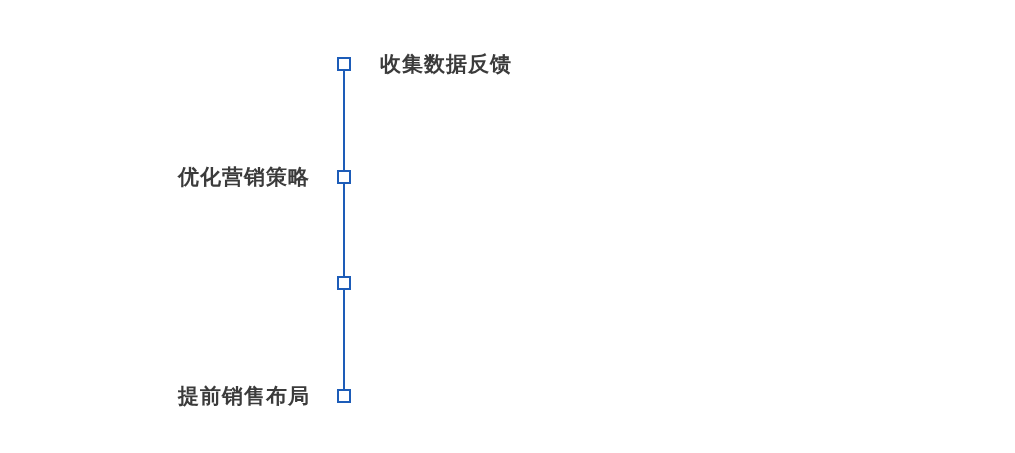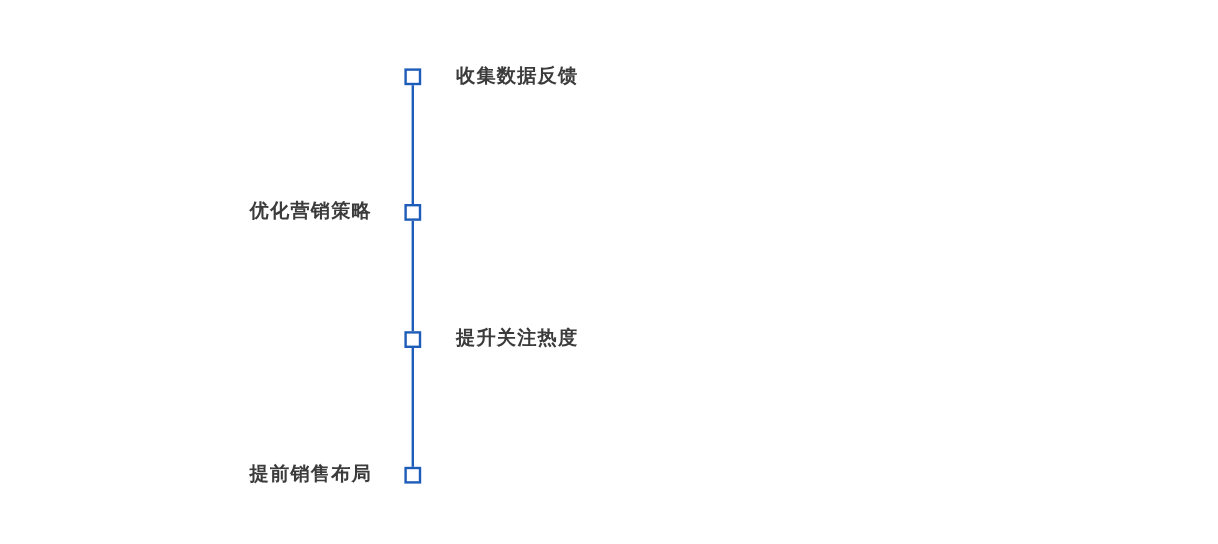--- a/index.html
+++ b/index.html
@@ -30,21 +30,21 @@
     position: absolute;
     left: 337px;
     width: 10px;
     height: 10px;
     background: #ffffff;
     border: 2px solid #1d5cb8;
     box-sizing: content-box;
   }
   .tl-label {
     position: absolute;
-    font-size: 16px;
+    font-size: 21px;
     line-height: 24px;
     font-weight: bold;
     color: #3b3b3b;
     letter-spacing: 1px;
     white-space: nowrap;
   }
   .tl-label.right {
     left: 380px;
     text-align: left;
   }
@@ -59,18 +59,17 @@
 
   <div class="tl-line"></div>
 
   <div class="tl-node" style="top:57px;"></div>
   <div class="tl-label right" style="top:52px;">收集数据反馈</div>
 
   <div class="tl-node" style="top:170px;"></div>
   <div class="tl-label left" style="top:165px;">优化营销策略</div>
 
   <div class="tl-node" style="top:276px;"></div>
-  <div class="tl-label right" style="top:271px;">提升关注热度</div>
 
   <div class="tl-node" style="top:389px;"></div>
   <div class="tl-label left" style="top:384px;margin-left:37px;">提前销售布局</div>
 
 </div>
 
 </body></html>

